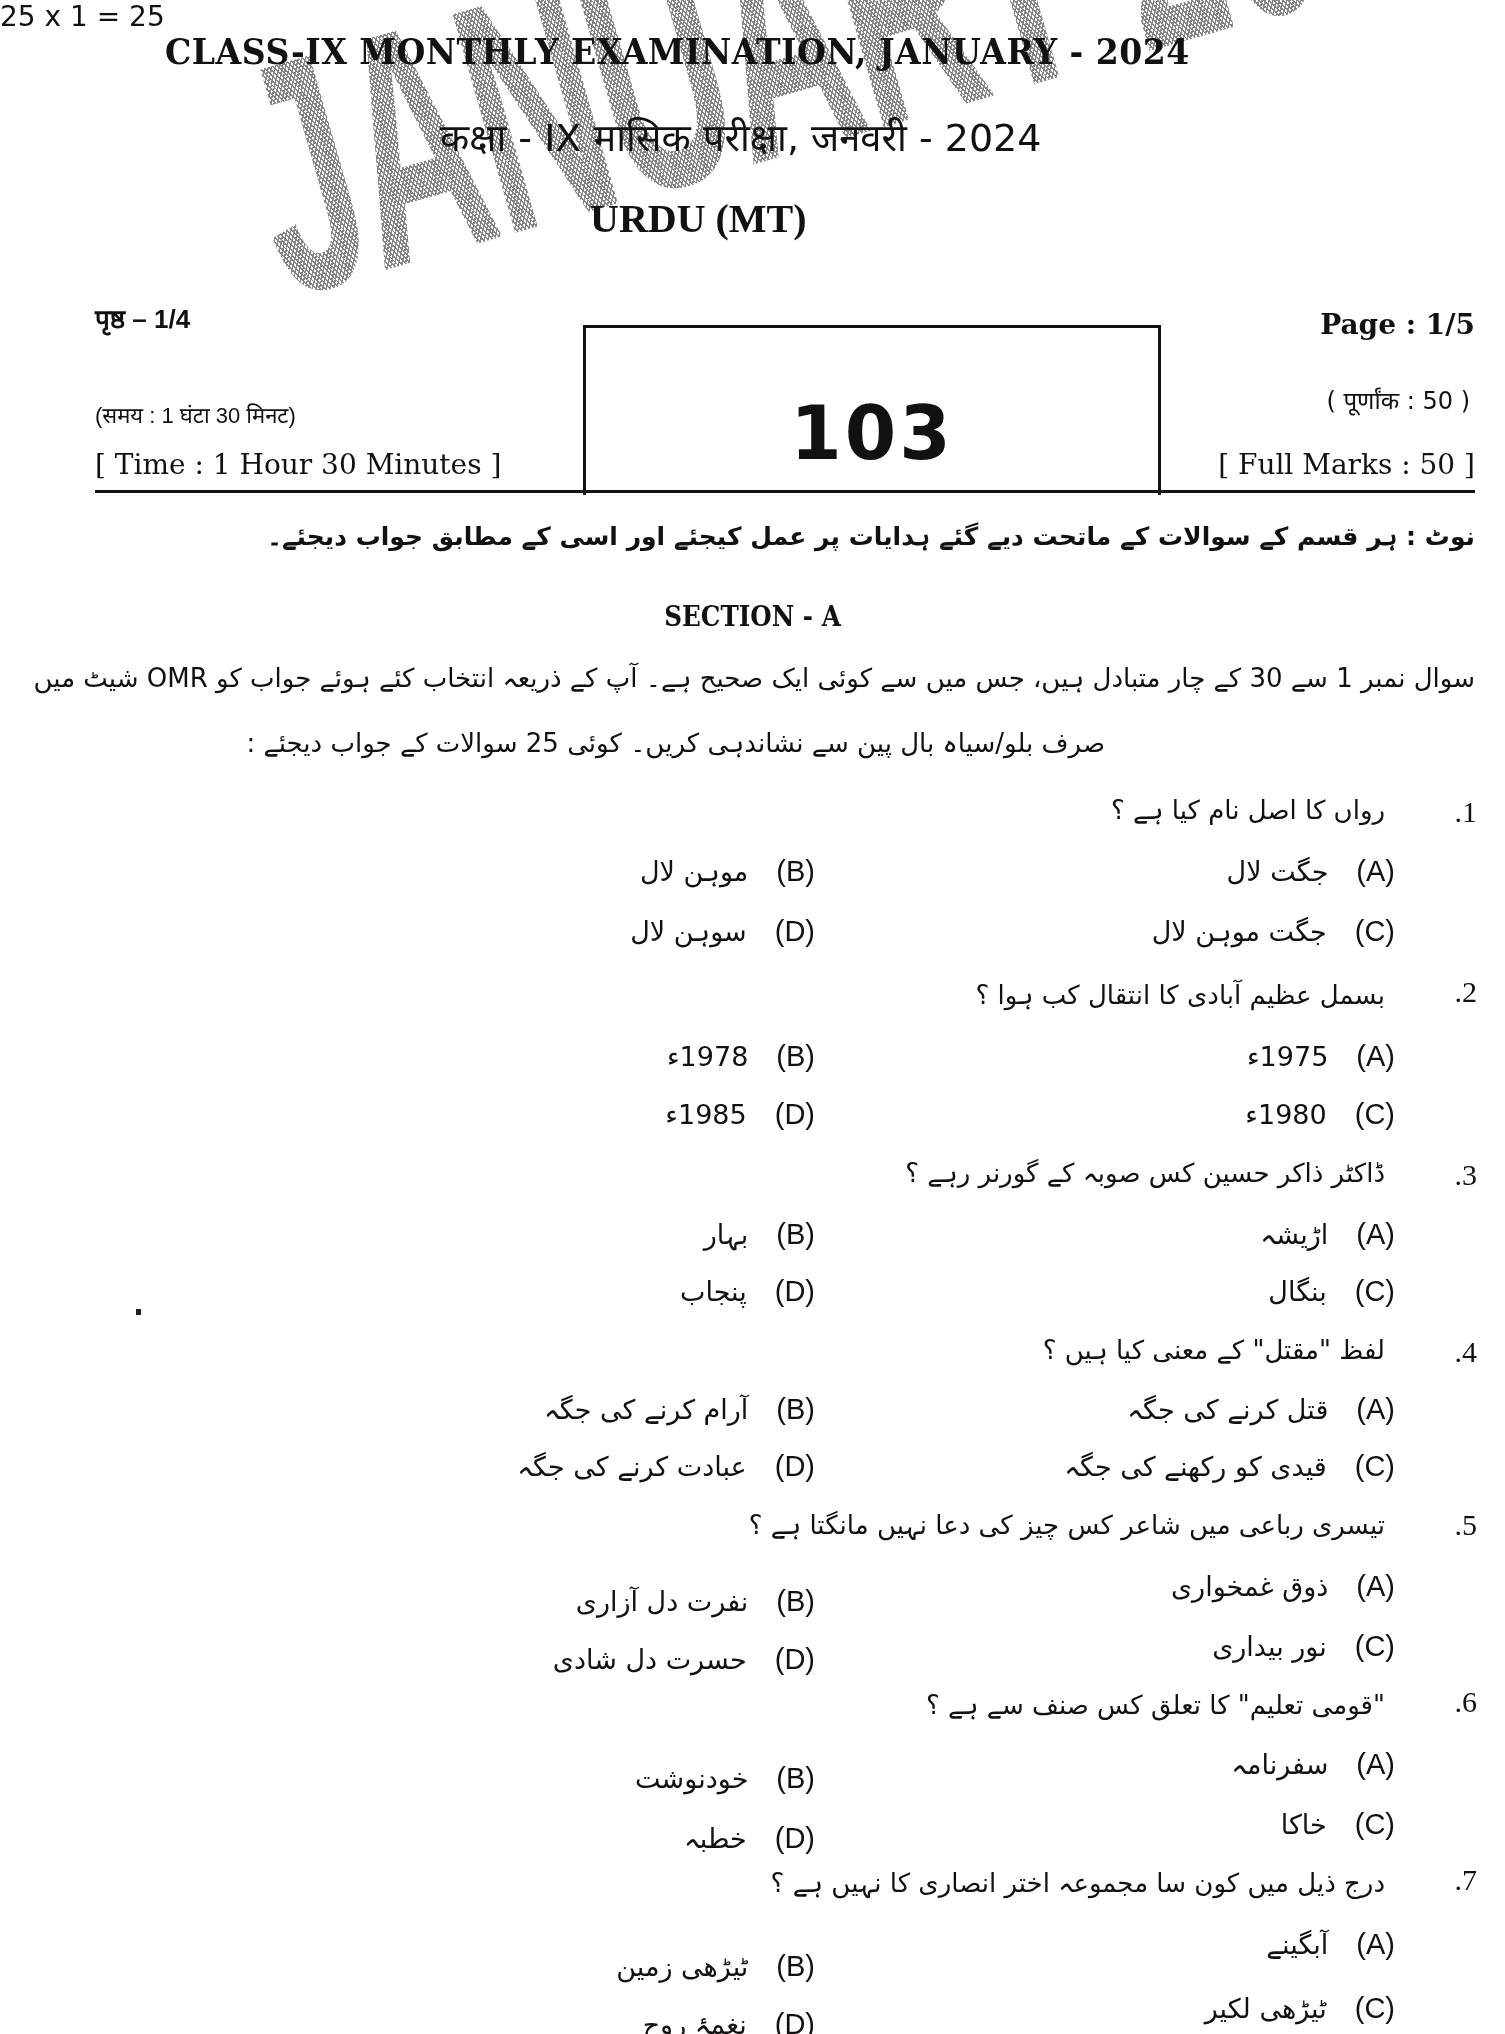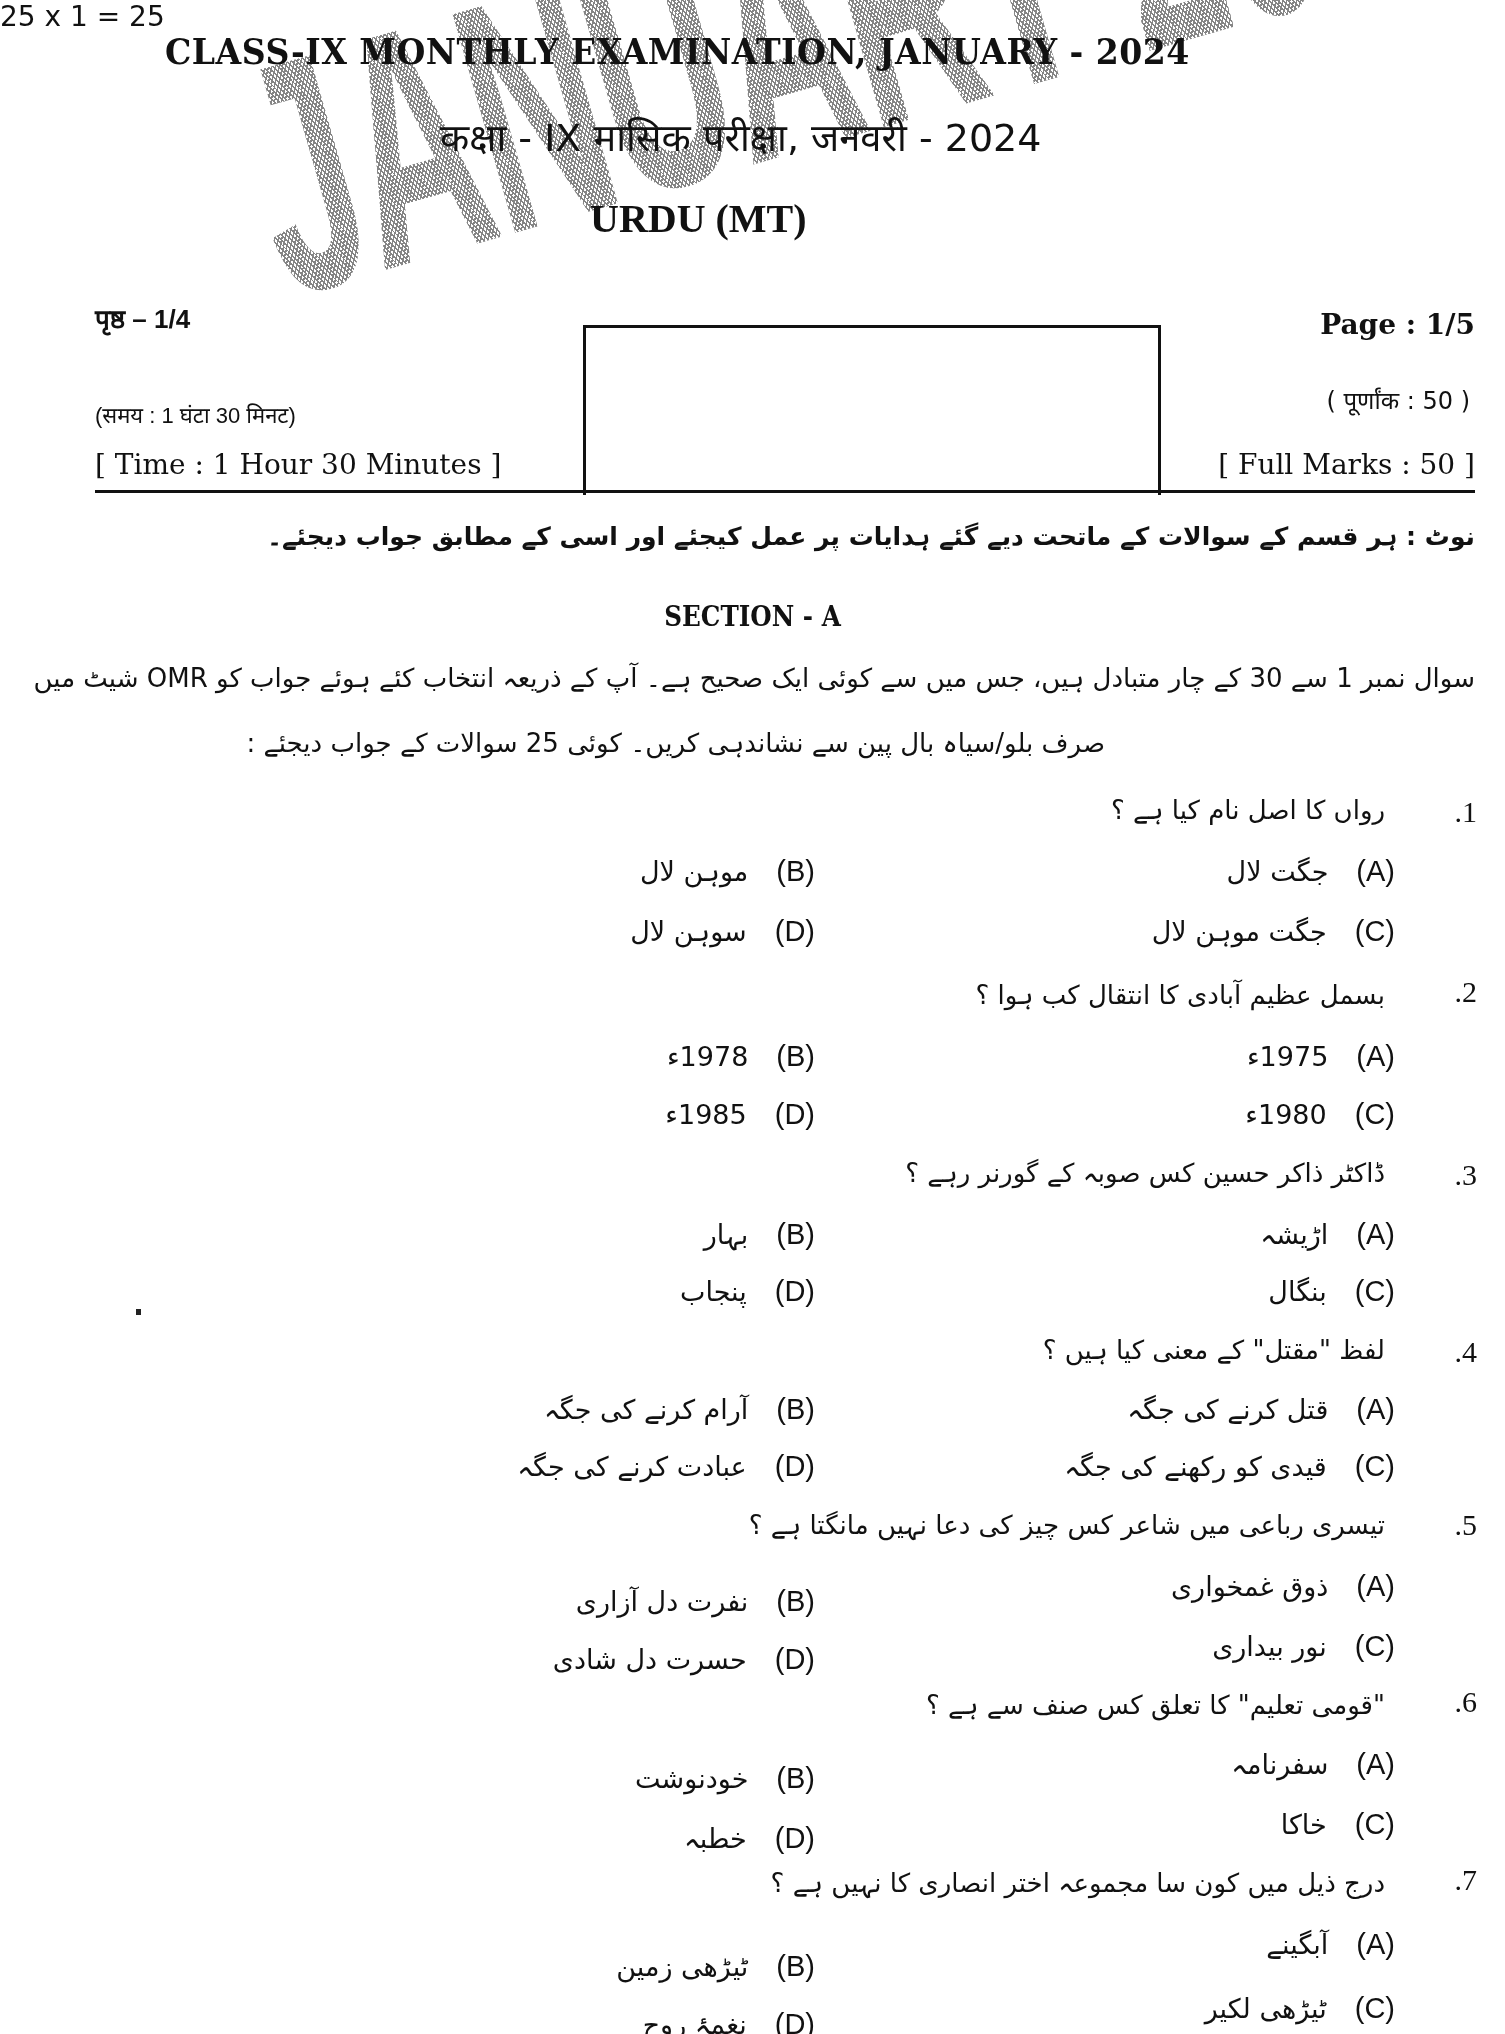--- a/index.html
+++ b/index.html
@@ -185,20 +185,21 @@
 
 <div class="abs title-en">CLASS-IX MONTHLY EXAMINATION, JANUARY - 2024</div>
 <div class="abs title-hi">कक्षा - IX मासिक परीक्षा, जनवरी - 2024</div>
 <div class="abs subject">URDU (MT)</div>
 
 <div class="abs hdr-left page-hi">पृष्ठ – 1/4</div>
 <div class="abs hdr-left time-hi">(समय : 1 घंटा 30 मिनट)</div>
 <div class="abs hdr-left time-en">[ Time : 1 Hour 30 Minutes ]</div>
 
 <div class="code-box">
+  <div class="code-value">103</div>
 </div>
 
 <div class="abs hdr-right page-en">Page : 1/5</div>
 <div class="abs hdr-right marks-hi">( पूर्णांक : 50 )</div>
 <div class="abs hdr-right marks-en">[ Full Marks : 50 ]</div>
 
 <div class="rule"></div>
 
 <div class="abs urdu note">نوٹ : ہر قسم کے سوالات کے ماتحت دیے گئے ہدایات پر عمل کیجئے اور اسی کے مطابق جواب دیجئے۔</div>
 

